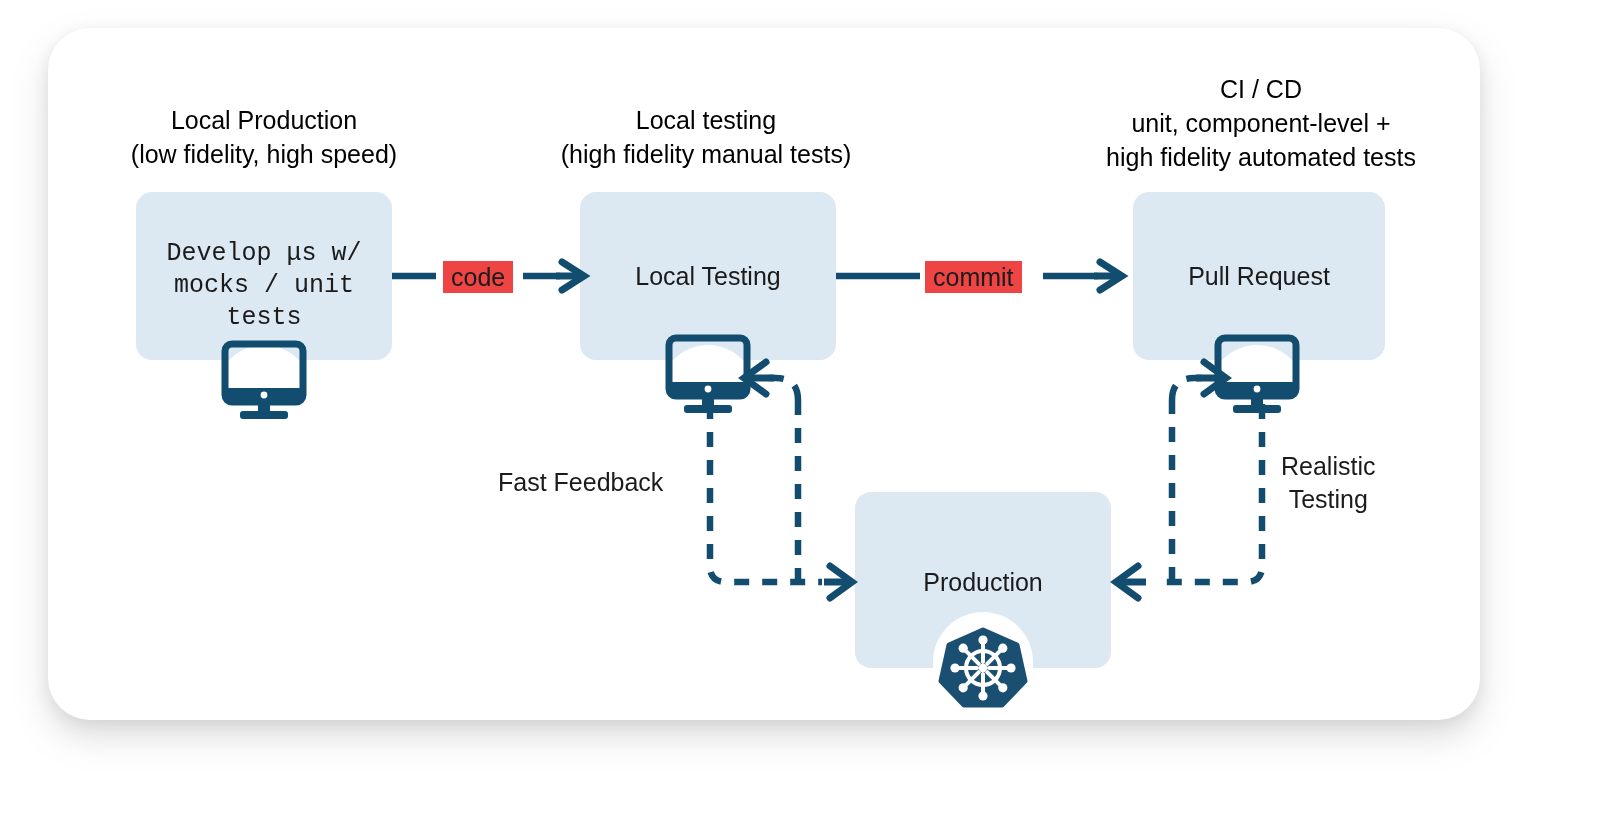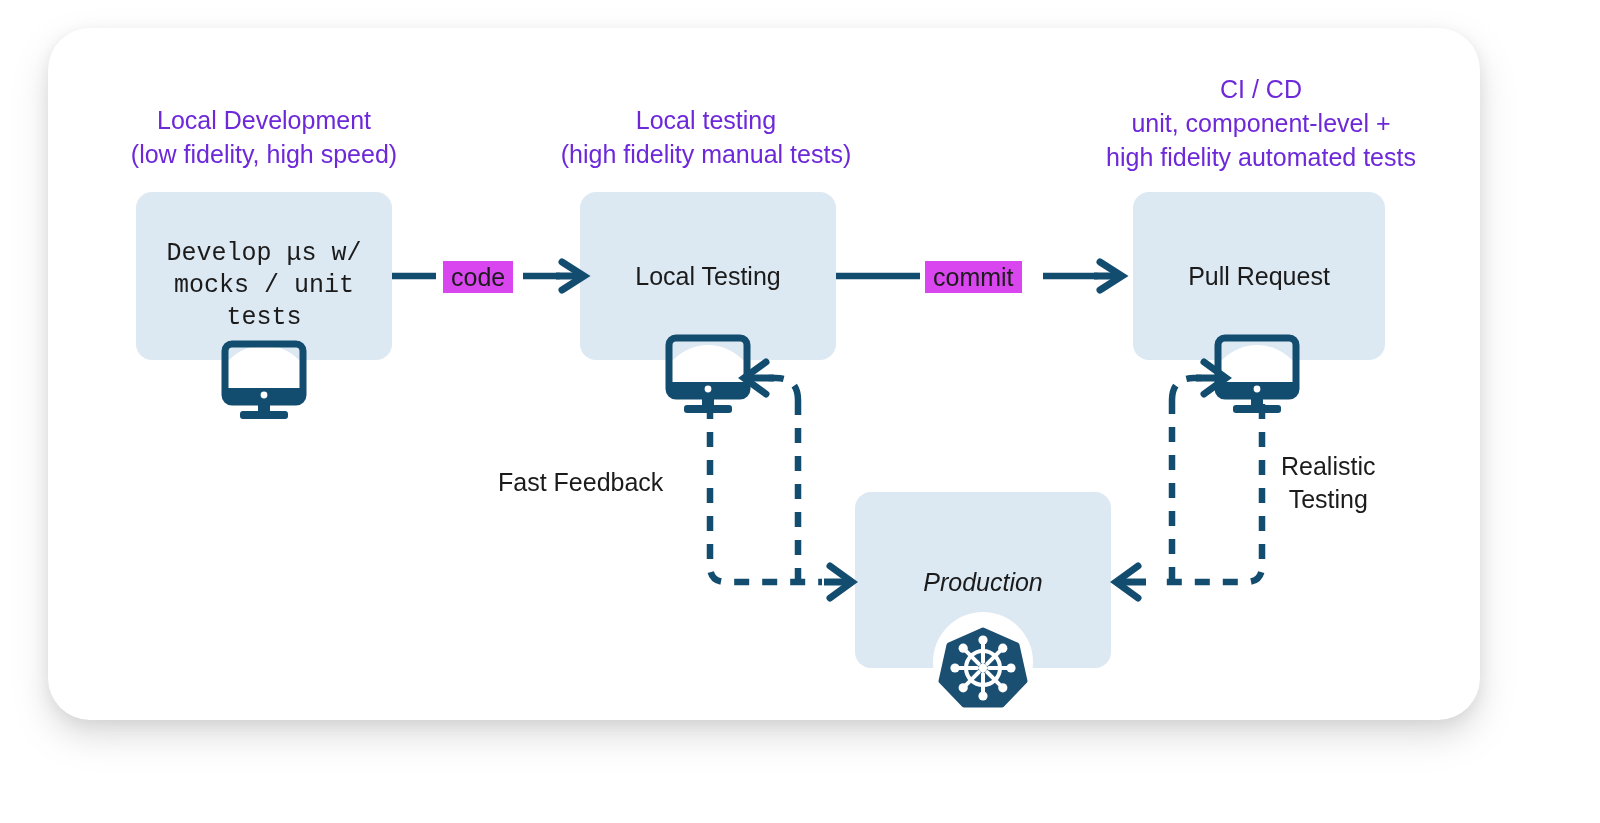--- a/index.html
+++ b/index.html
@@ -52,48 +52,48 @@
     text-align: center;
     color: #1b1b1b;
     font-size: 25px;
     line-height: 1.28;
     white-space: pre-line;
   }
   
   .caption {
     position: absolute;
     text-align: center;
-    color: #6d28d9;
+    color: #000000;
     font-size: 25px;
     line-height: 1.35;
     white-space: pre-line;
   }
   
   .edge-label {
     position: absolute;
     color: #1b1b1b;
     font-size: 25px;
     line-height: 1.28;
-    background: #d946ef;
+    background: #ef4444;
     padding: 0 8px;
     white-space: pre-line;
   }
   .edge-label.plain {
     background: transparent;
     padding: 0;
   }
 </style>
 </head>
 <body>
 
 <div id="stage">
 
   <div id="card"></div>
 
-  <div class="caption" style="left:78px; top:104px; width:372px;">Local Development
+  <div class="caption" style="left:78px; top:104px; width:372px;">Local Production
 (low fidelity, high speed)</div>
 
   <div class="caption" style="left:520px; top:104px; width:372px;">Local testing
 (high fidelity manual tests)</div>
 
   <div class="caption" style="left:1070px; top:73px; width:382px;">CI / CD
 unit, component-level +
 high fidelity automated tests</div>
 
   <div class="node" style="left:136px; top:192px; width:256px; height:168px;font-family:Liberation Mono, monospace;">
@@ -103,21 +103,21 @@
 
   <div class="node" style="left:580px; top:192px; width:256px; height:168px;">
     <div class="node-label" style="top:68px;">Local Testing</div>
   </div>
 
   <div class="node" style="left:1133px; top:192px; width:252px; height:168px;">
     <div class="node-label" style="top:68px;text-align:center;">Pull Request</div>
   </div>
 
   <div class="node" style="left:855px; top:492px; width:256px; height:176px;">
-    <div class="node-label" style="top:74px;font-style:italic;">Production</div>
+    <div class="node-label" style="top:74px;">Production</div>
   </div>
 
   <svg id="gfx" viewBox="0 0 1600 823" xmlns="http://www.w3.org/2000/svg">
     <defs>
 
       <g id="chevR">
         <path d="M0,-13 L20,0 L0,13" fill="none" stroke="#124c6e" stroke-width="6.5" stroke-linecap="round" stroke-linejoin="miter"></path>
         <path d="M-16,0 L20,0" stroke="#124c6e" stroke-width="6.5" stroke-linecap="butt"></path>
       </g>
       <g id="chevL">

